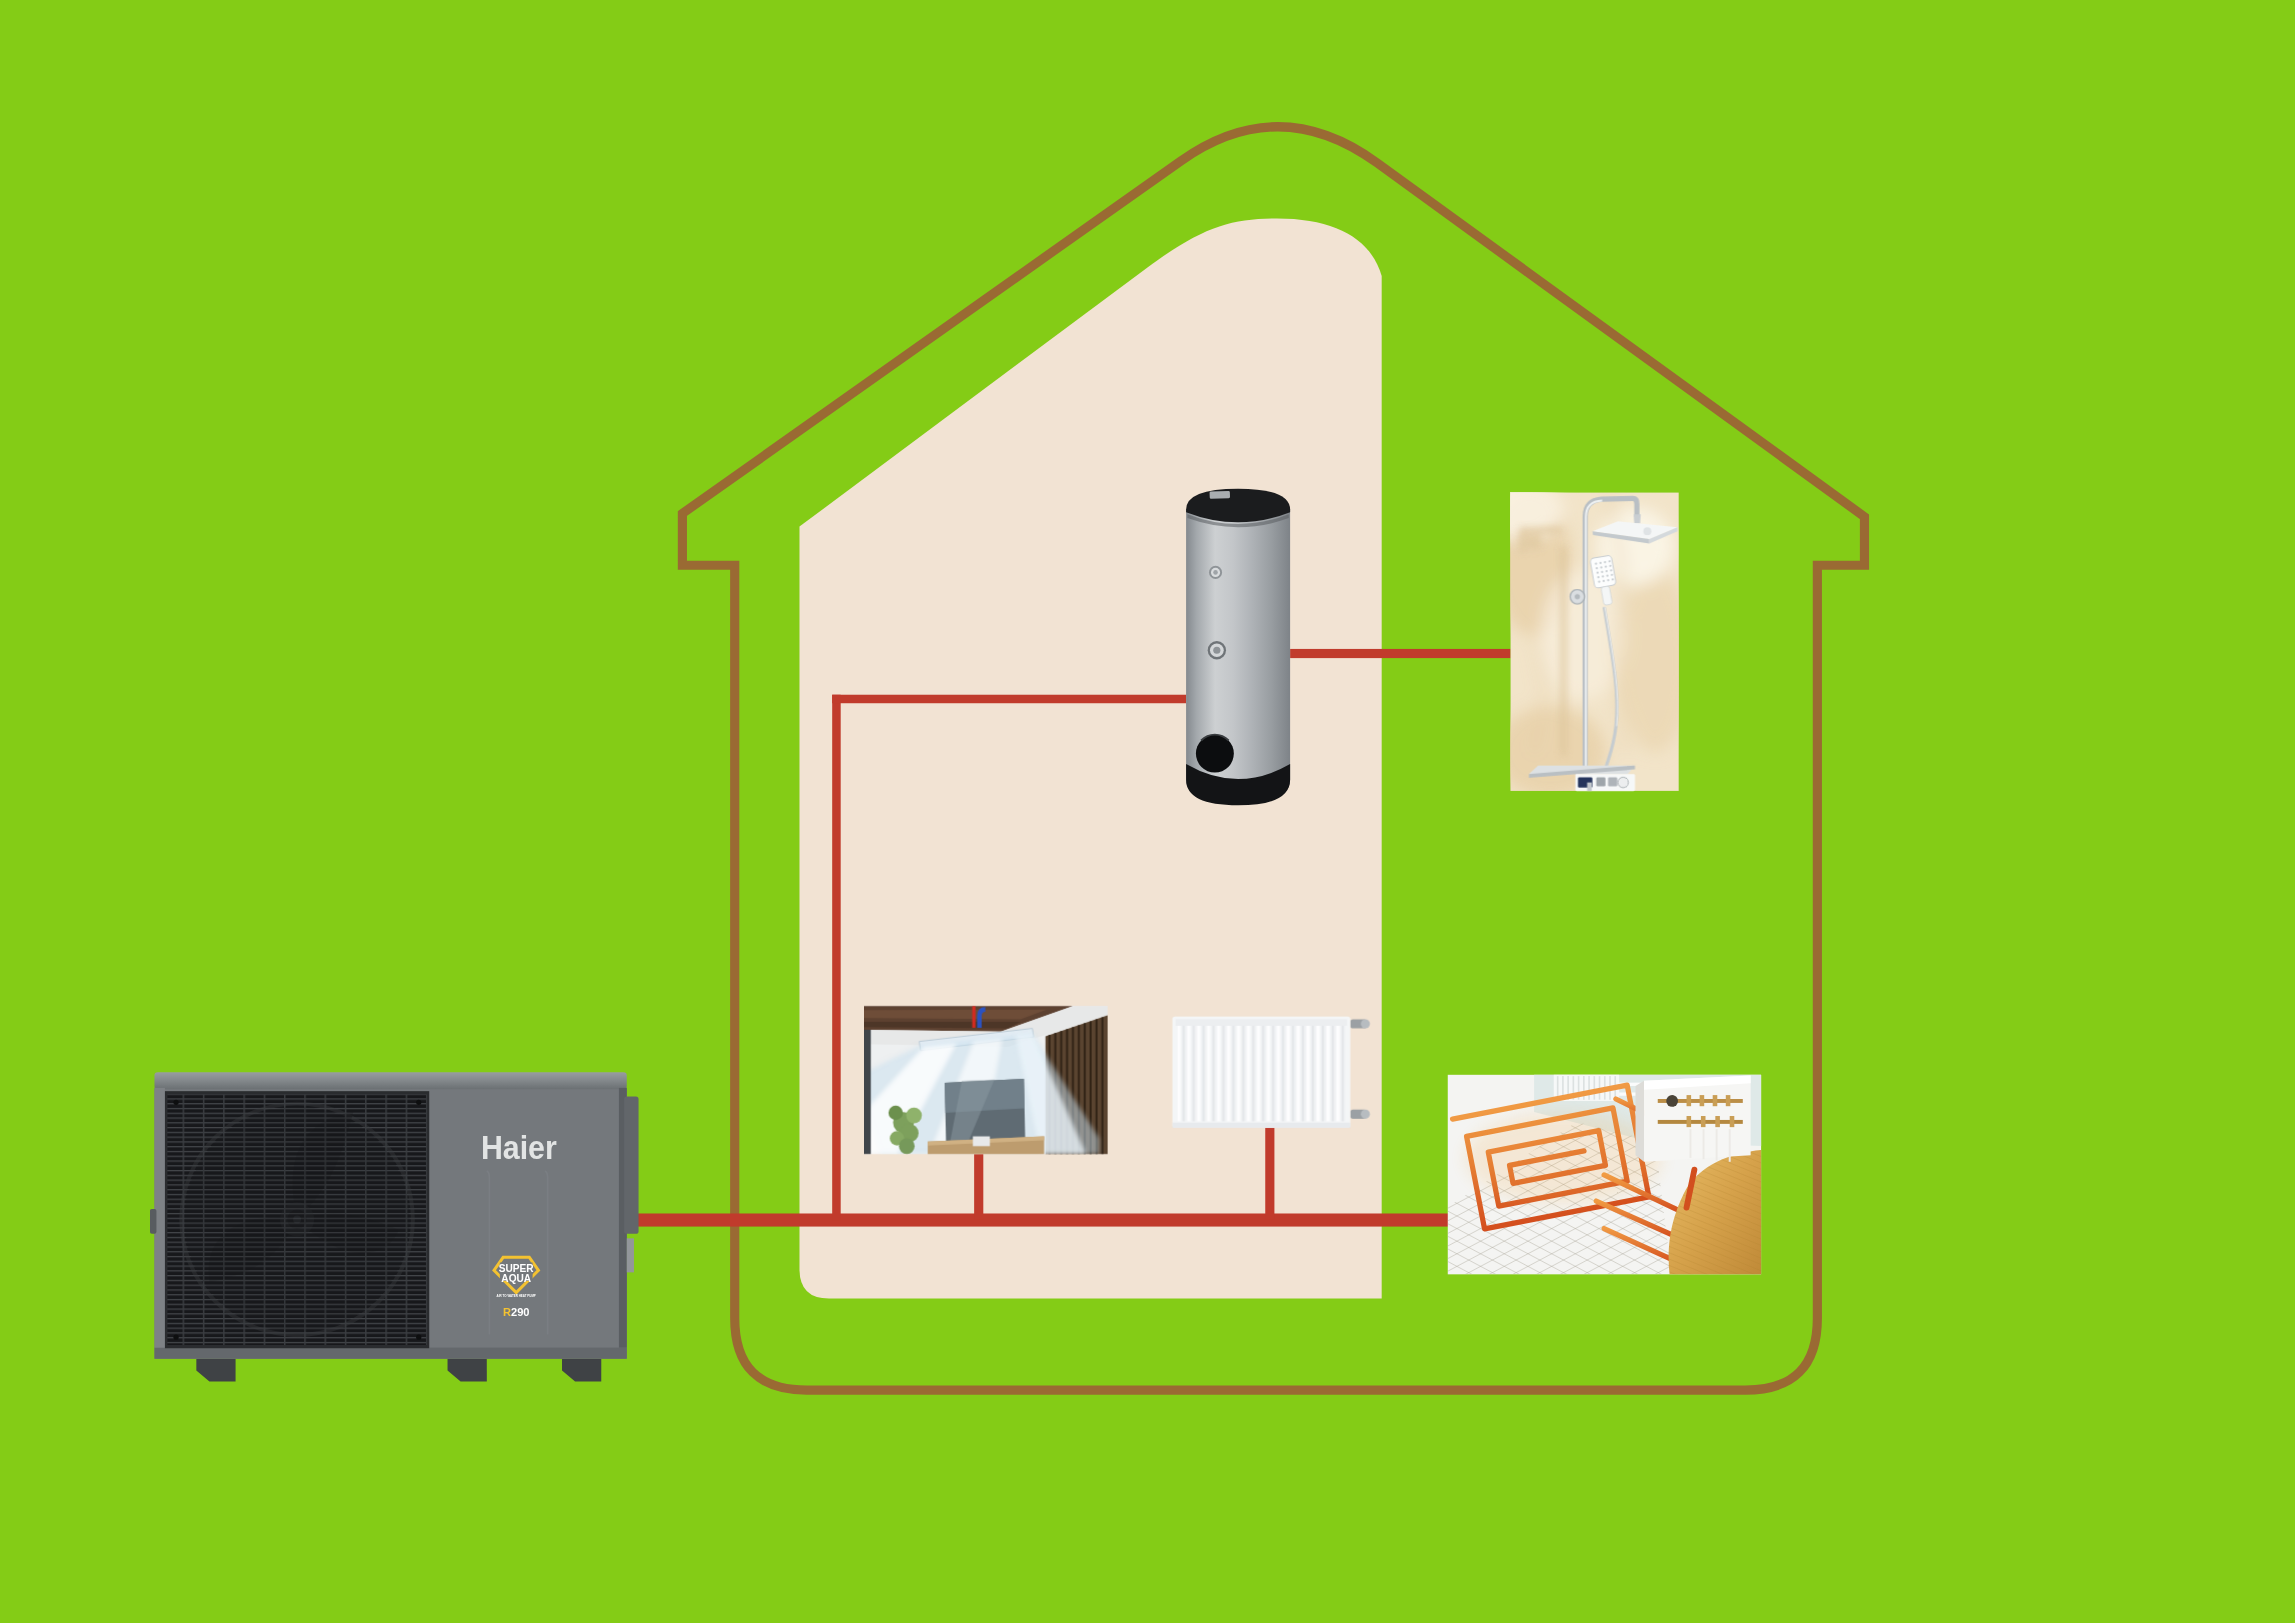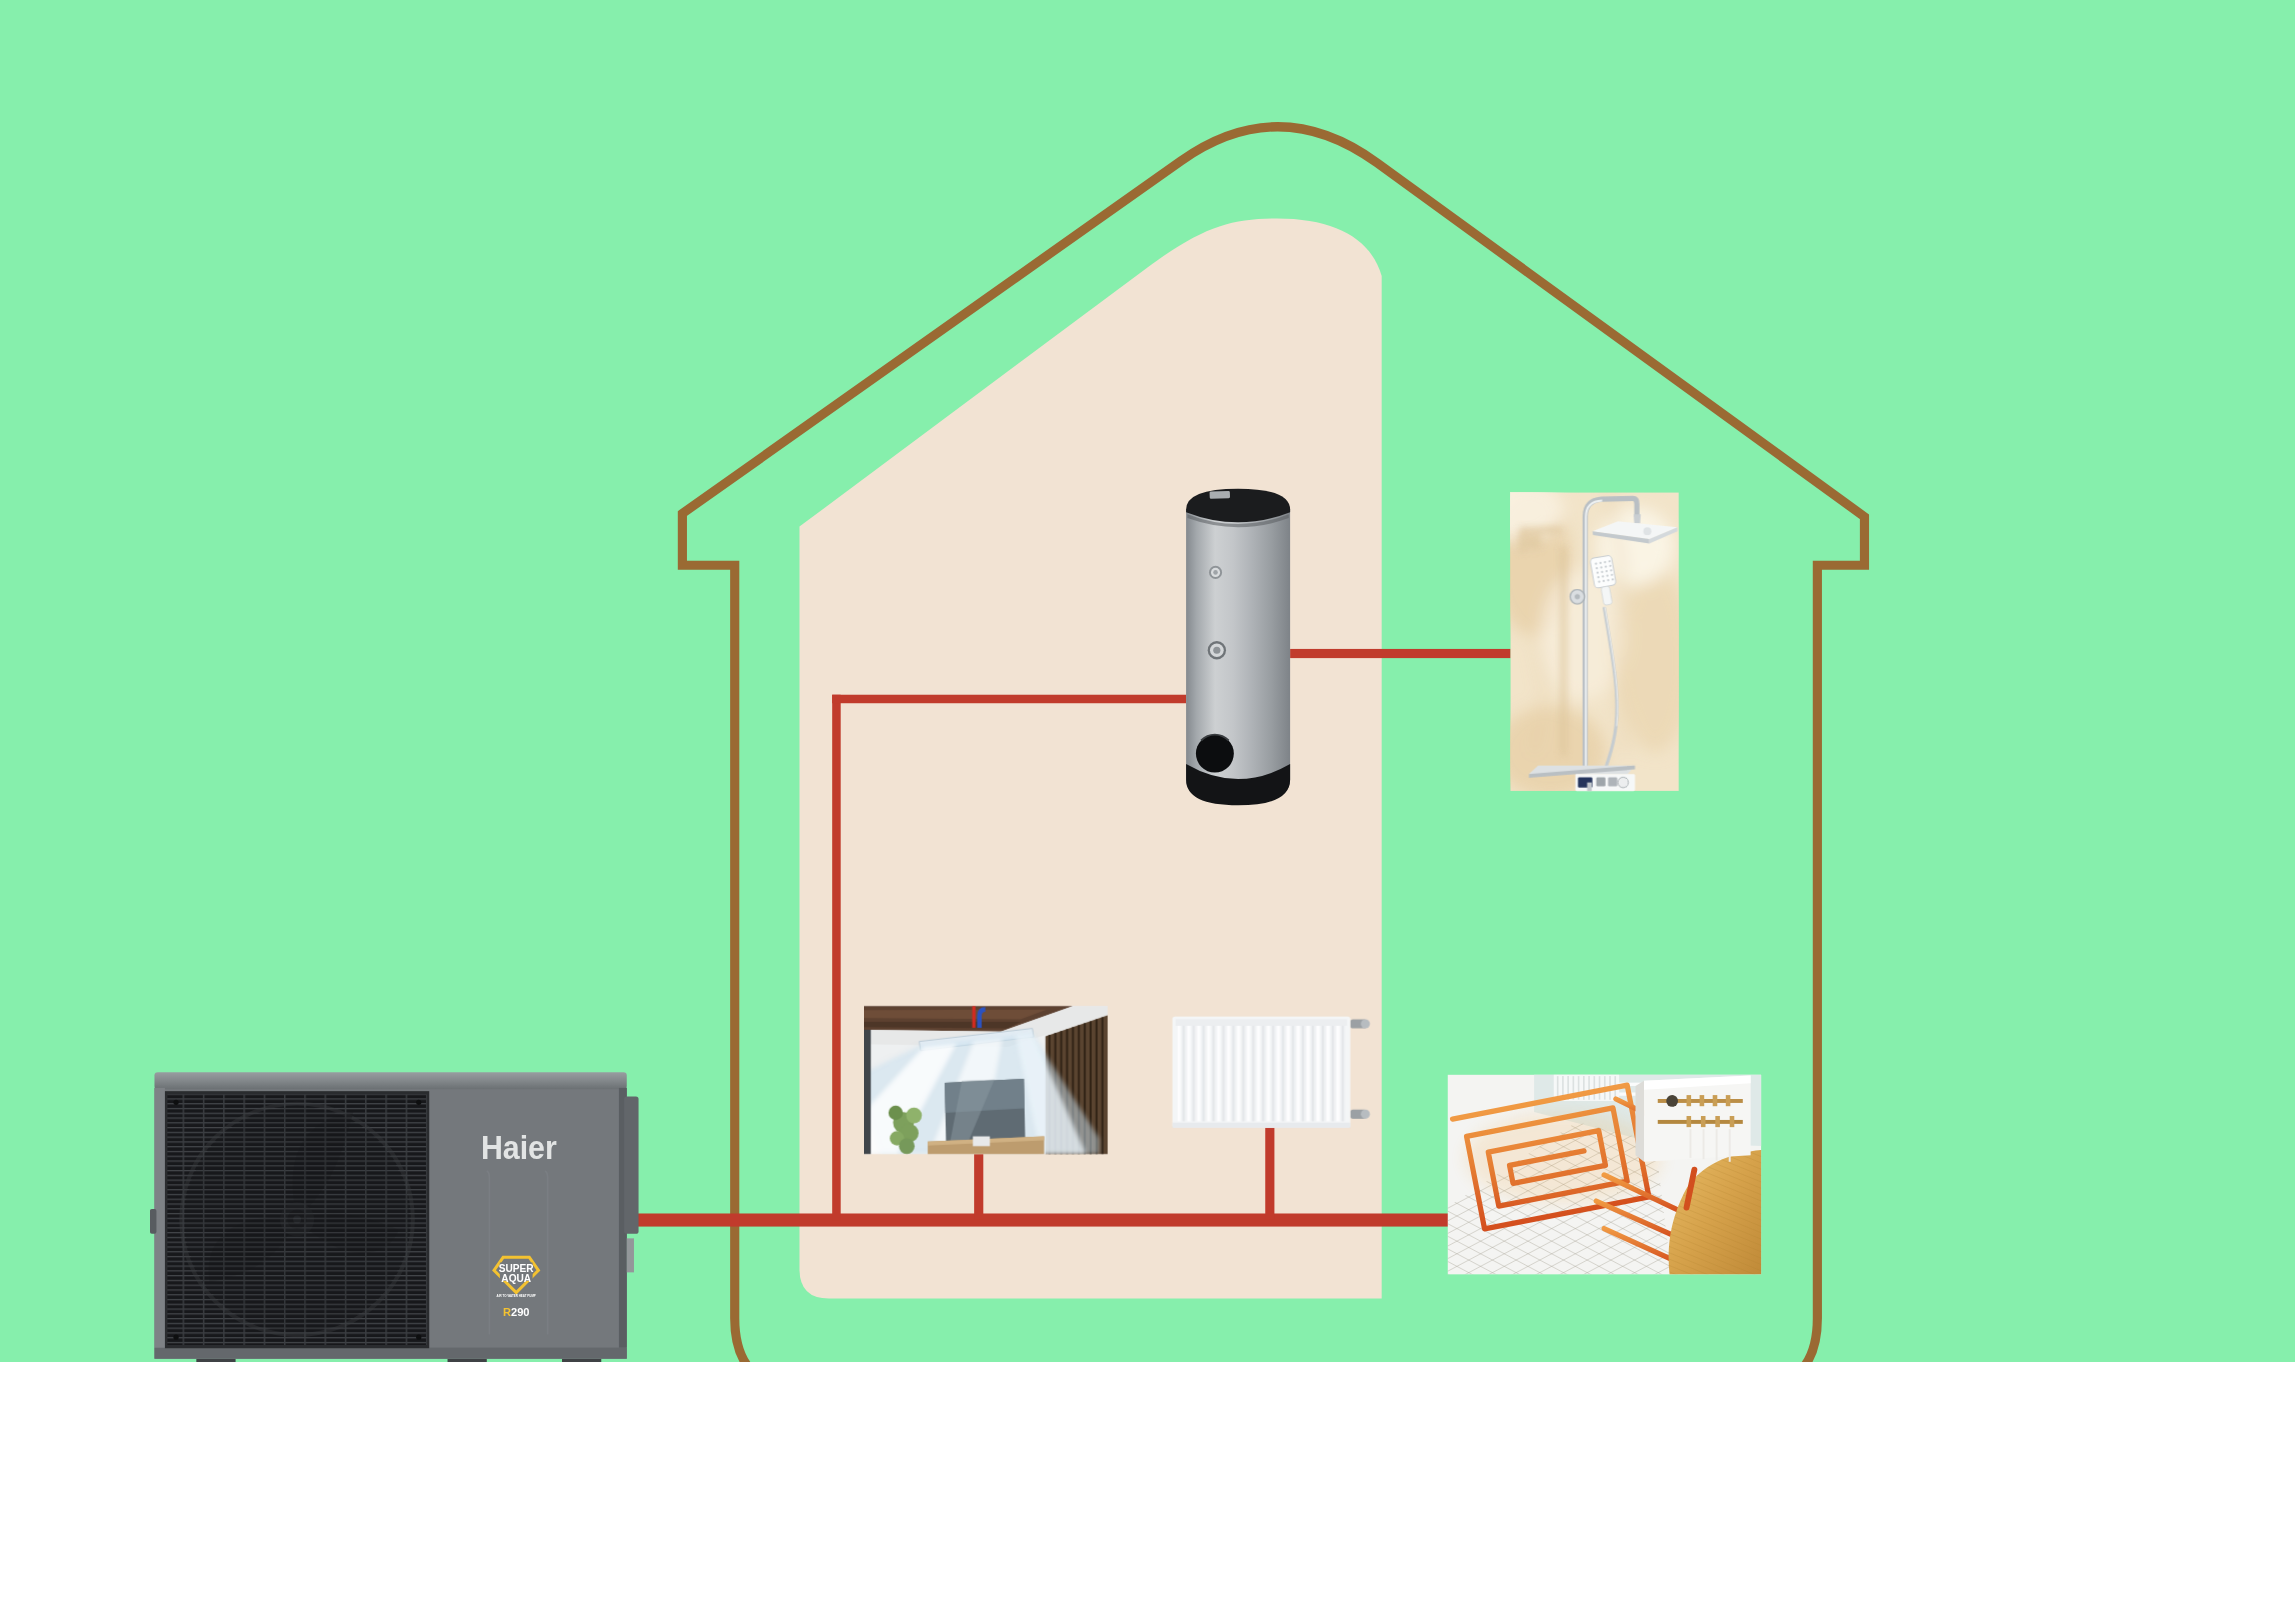--- a/index.html
+++ b/index.html
@@ -1,16 +1,16 @@
 <!DOCTYPE html>
 <html style="font-size:10.5px"><head>
 <meta charset="utf-8">
 <style>
 html,body{margin:0;padding:0;background:#ffffff;}
-#canvas{position:relative;width:2295px;height:1362px;background:#86efac;overflow:hidden;font-family:"Liberation Sans",sans-serif;}
+#canvas{position:relative;width:2295px;height:1623px;background:#84cc16;overflow:hidden;font-family:"Liberation Sans",sans-serif;}
 </style>
 </head>
 <body>
 <div id="canvas">
 <svg width="2295" height="1623" viewBox="0 0 3508 2481">
 <defs>
 <linearGradient id="tankG" x1="0" y1="0" x2="1" y2="0">
  <stop offset="0" stop-color="#84898e"></stop>
  <stop offset="0.10" stop-color="#a3a8ac"></stop>
  <stop offset="0.28" stop-color="#cdd0d2"></stop>

